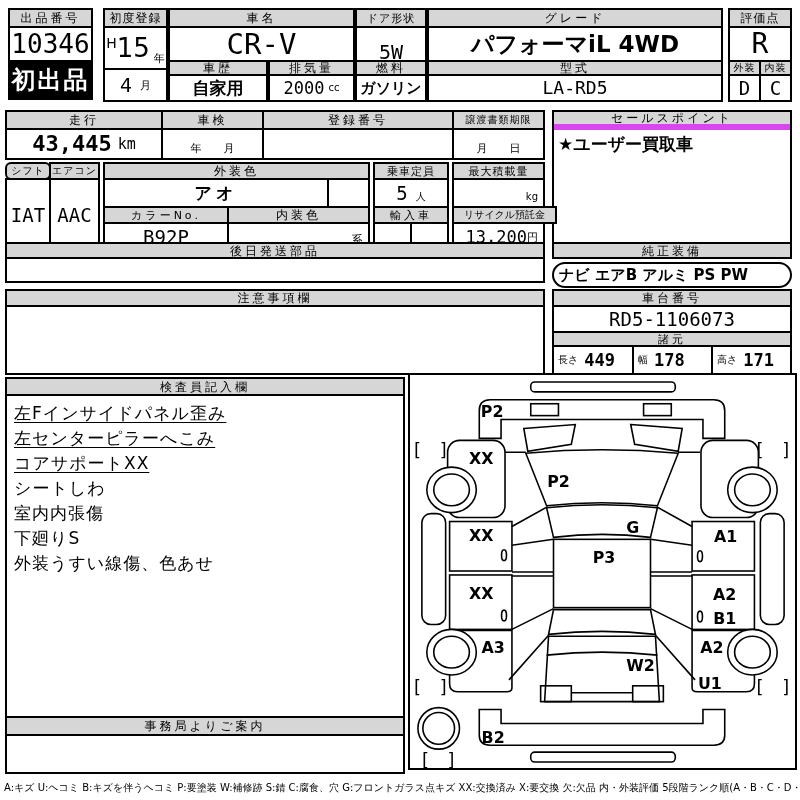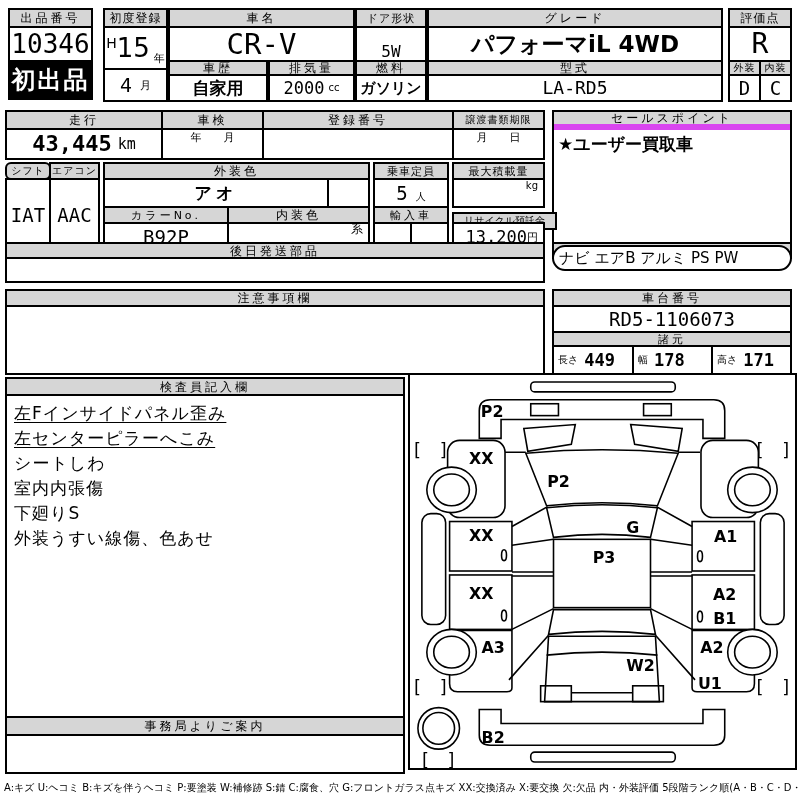--- a/index.html
+++ b/index.html
@@ -14,21 +14,21 @@
     line-height:1;white-space:nowrap;
   }
   .hd{background:#d6d6d6;font-size:12px;letter-spacing:3px;}
   .hd.tight{letter-spacing:1px;}
   .hd.s10{font-size:10px;}
   .hd.s11{font-size:11px;}
   .mono{font-family:"DejaVu Sans Mono","Liberation Mono",monospace;}
   .badge{background:#000;color:#fff;font-size:24px;font-weight:bold;letter-spacing:2px;}
   .left{justify-content:flex-start;padding-left:5px;}
   .right{justify-content:flex-end;padding-right:5px;}
-  .bottom{align-items:flex-end;padding-bottom:15px;}
+  .bottom{align-items:flex-end;padding-bottom:4px;}
   .u{text-decoration:underline;text-underline-offset:3px;}
   #inspector-box{display:block;padding:5px 7px;}
   #inspector-box .iline{font-size:17px;line-height:25px;letter-spacing:1px;}
   .spec-cell{justify-content:flex-start;padding-left:4px;gap:6px;}
   .spec-lab{font-size:10px;}
   .spec-num{font-size:17px;font-weight:bold;font-family:"DejaVu Sans Mono","Liberation Mono",monospace;}
   .legend{position:absolute;left:4px;top:781px;width:794px;font-size:10px;letter-spacing:0;white-space:nowrap;}
   svg text{font-family:"DejaVu Sans","Liberation Sans",sans-serif;font-weight:600;font-size:16px;}
   svg text.brk{font-weight:400;font-size:18px;}
 </style>
@@ -47,21 +47,21 @@
 </div>
 <div class="cell" style="left:103px;top:68px;width:65px;height:34px;">
   <span style="font-size:19px;">4</span>
     <span style="font-size:11px;margin-left:8px;">月</span>
 </div>
 
 <div class="cell hd" style="left:168px;top:8px;width:187px;height:20px;">車名</div>
 <div class="cell mono" style="left:168px;top:26px;width:187px;height:36px;font-size:29px;">CR-V</div>
 
 <div class="cell hd tight s11" style="left:355px;top:8px;width:72px;height:20px;">ドア形状</div>
-<div class="cell mono" style="left:355px;top:26px;width:72px;height:52px;font-size:16px;">5W</div>
+<div class="cell mono" style="left:355px;top:26px;width:72px;height:52px;font-size:20px;">5W</div>
 
 <div class="cell hd" style="left:427px;top:8px;width:296px;height:20px;">グレード</div>
 <div class="cell" style="left:427px;top:26px;width:296px;height:36px;font-size:23px;font-weight:bold;">パフォーマiL 4WD</div>
 
 <div class="cell hd tight" style="left:728px;top:8px;width:64px;height:20px;">評価点</div>
 <div class="cell mono" style="left:728px;top:26px;width:64px;height:36px;font-size:28px;">R</div>
 
 <div class="cell hd" style="left:168px;top:60px;width:100px;height:16px;">車歴</div>
 <div class="cell" style="left:168px;top:74px;width:100px;height:28px;font-size:17px;font-weight:bold;">自家用</div>
 
@@ -123,34 +123,34 @@
 <div class="cell hd s11" style="left:103px;top:206px;width:126px;height:18px;">カラーNo.</div>
 <div class="cell mono" style="left:103px;top:222px;width:126px;height:30px;font-size:19px;">B92P</div>
 
 <div class="cell hd" style="left:227px;top:206px;width:143px;height:18px;">内装色</div>
 <div class="cell right bottom" style="left:227px;top:222px;width:143px;height:30px;font-size:12px;">系</div>
 
 <div class="cell hd s11" style="left:373px;top:206px;width:76px;height:18px;">輸入車</div>
 <div class="cell" style="left:373px;top:222px;width:39px;height:30px;"></div>
 <div class="cell" style="left:410px;top:222px;width:39px;height:30px;"></div>
 
-<div class="cell hd s10" style="left:452px;top:212px;width:105px;height:18px;letter-spacing:0;">リサイクル預託金</div>
+<div class="cell hd s10" style="left:452px;top:206px;width:105px;height:18px;letter-spacing:0;">リサイクル預託金</div>
 <div class="cell right" style="left:452px;top:222px;width:93px;height:30px;">
   <span class="mono" style="font-size:17px;">13,200</span>
     <span style="font-size:11px;">円</span>
 </div>
 
 <div class="cell hd" style="left:5px;top:242px;width:540px;height:17px;">後日発送部品</div>
 <div class="cell" style="left:5px;top:257px;width:540px;height:26px;"></div>
 
 <div class="cell hd" style="left:5px;top:289px;width:540px;height:18px;">注意事項欄</div>
 <div class="cell" style="left:5px;top:305px;width:540px;height:70px;"></div>
 
 <div class="cell hd" style="left:552px;top:242px;width:240px;height:17px;">純正装備</div>
-<div class="cell left" style="left:552px;top:245px;width:240px;height:26px;font-size:15px;font-weight:normal;border-radius:13px;">ナビ エアB アルミ PS PW</div>
+<div class="cell left" style="left:552px;top:262px;width:240px;height:26px;font-size:15px;font-weight:bold;border-radius:13px;">ナビ エアB アルミ PS PW</div>
 
 <div class="cell hd" style="left:552px;top:289px;width:240px;height:18px;">車台番号</div>
 <div class="cell mono" style="left:552px;top:305px;width:240px;height:28px;font-size:19px;">RD5-1106073</div>
 <div class="cell hd s11" style="left:552px;top:331px;width:240px;height:16px;">諸元</div>
 <div class="cell spec-cell" style="left:552px;top:345px;width:82px;height:30px;">
   <span class="spec-lab">長さ</span>
     <span class="spec-num">449</span>
 </div>
 <div class="cell spec-cell" style="left:632px;top:345px;width:81px;height:30px;">
   <span class="spec-lab">幅</span>
@@ -158,20 +158,21 @@
 </div>
 <div class="cell spec-cell" style="left:711px;top:345px;width:81px;height:30px;">
   <span class="spec-lab">高さ</span>
     <span class="spec-num">171</span>
 </div>
 
 <div class="cell hd" style="left:5px;top:377px;width:400px;height:19px;">検査員記入欄</div>
 <div class="cell" id="inspector-box" style="left:5px;top:394px;width:400px;height:324px;">
   <div class="iline u">左Fインサイドパネル歪み</div>
   <div class="iline u">左センターピラーへこみ</div>
+  <div class="iline u">コアサポートXX</div>
   <div class="iline">シートしわ</div>
   <div class="iline">室内内張傷</div>
   <div class="iline">下廻りS</div>
   <div class="iline">外装うすい線傷、色あせ</div>
 </div>
 
 <div class="cell hd" style="left:5px;top:716px;width:400px;height:20px;">事務局よりご案内</div>
 <div class="cell" style="left:5px;top:734px;width:400px;height:40px;"></div>
 
 <div class="legend">A:キズ U:ヘコミ B:キズを伴うヘコミ P:要塗装 W:補修跡 S:錆 C:腐食、穴 G:フロントガラス点キズ XX:交換済み X:要交換 欠:欠品 内・外装評価 5段階ランク順(A・B・C・D・E) 2</div>

